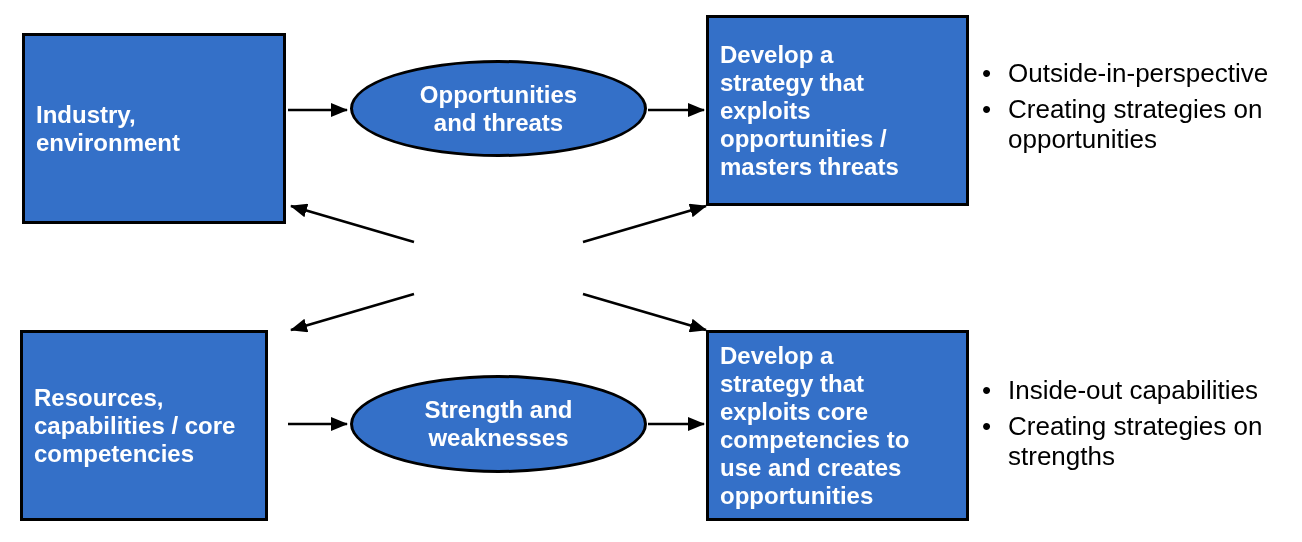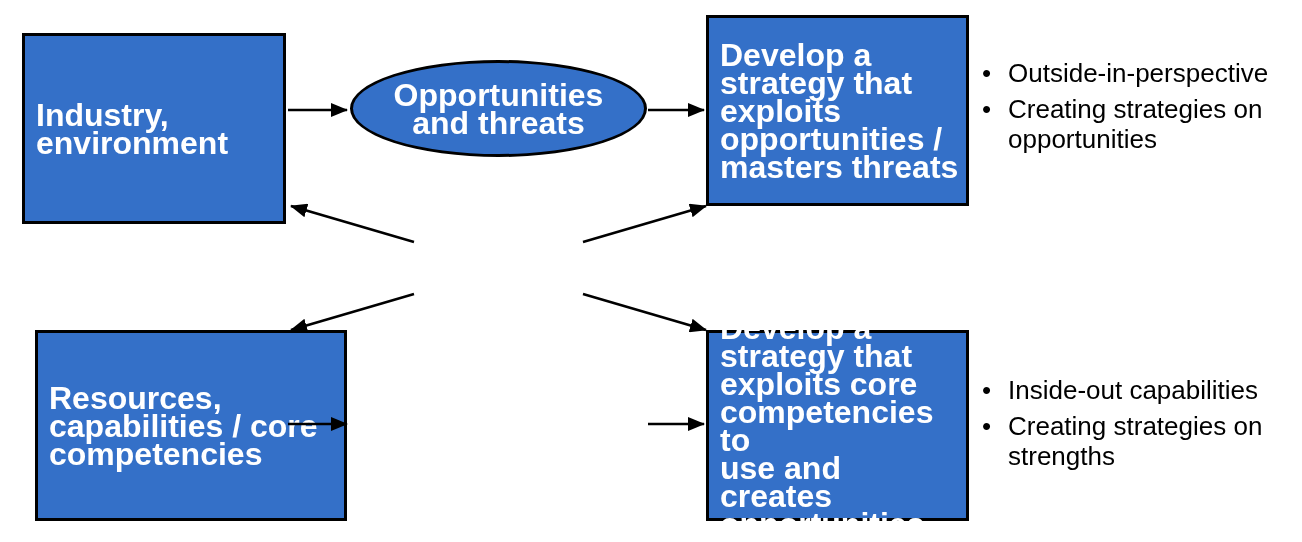--- a/index.html
+++ b/index.html
@@ -17,40 +17,40 @@
     width:1302px;height:542px;
     background:var(--canvas-bg);
     overflow:hidden;
   }
   .shape{
     position:absolute;
     background:var(--shape-fill);
     border:3px solid var(--shape-border);
     color:var(--shape-text);
     font-weight:bold;
-    font-size:32px;
+    font-size:24px;
     line-height:28px;
     display:flex;
     align-items:center;
     white-space:pre-line;
     z-index:1;
   }
   .box{
     padding-left:11px;
     padding-right:6px;
     text-align:left;
   }
   .ellipse{
     border-radius:50%;
     justify-content:center;
     text-align:center;
   }
   .box-tl{left:22px;top:15px;width:264px;height:191px;margin-top:18px;}
   .box-tr{left:706px;top:15px;width:263px;height:191px;}
-  .box-bl{left:35px;top:330px;width:312px;height:191px;}
+  .box-bl{left:20px;top:330px;width:248px;height:191px;}
   .box-br{left:706px;top:330px;width:263px;height:191px;}
   .ellipse-ot{left:350px;top:60px;width:297px;height:97px;}
   .ellipse-sw{left:350px;top:375px;width:297px;height:98px;}
   .ellipse-fit{left:400px;top:218px;width:197px;height:100px;}
   .arrows{
     position:absolute;left:0;top:0;width:1302px;height:542px;
     z-index:5;pointer-events:none;
   }
   .arrows line{stroke:var(--shape-border);stroke-width:2.5px;}
   .bullets{
@@ -89,20 +89,24 @@
 masters threats</span>
   </div>
 
 
   <div class="shape box box-bl">
     <span>Resources,
 capabilities / core
 competencies</span>
   </div>
 
+  <div class="shape ellipse ellipse-sw">
+    <span>Strength and
+weaknesses</span>
+  </div>
 
   <div class="shape box box-br">
     <span>Develop a
 strategy that
 exploits core
 competencies to
 use and creates
 opportunities</span>
   </div>
 

